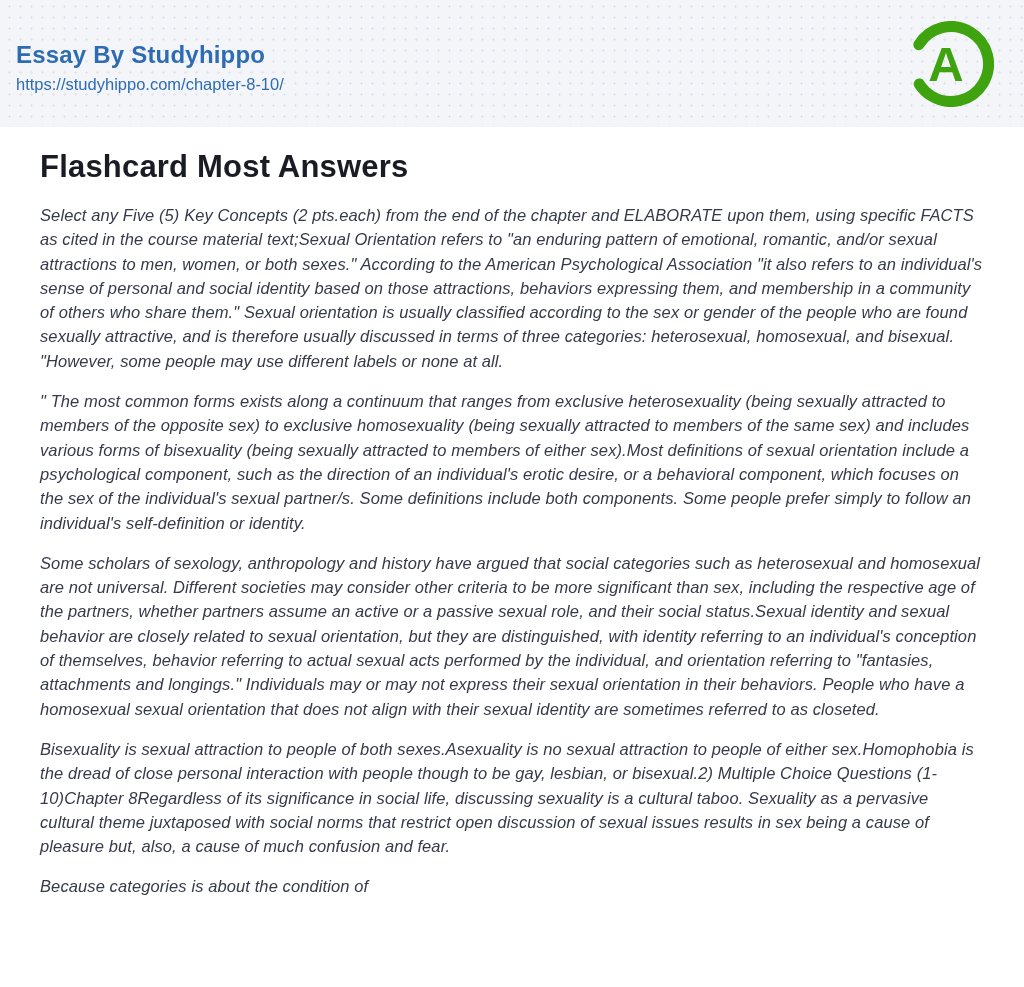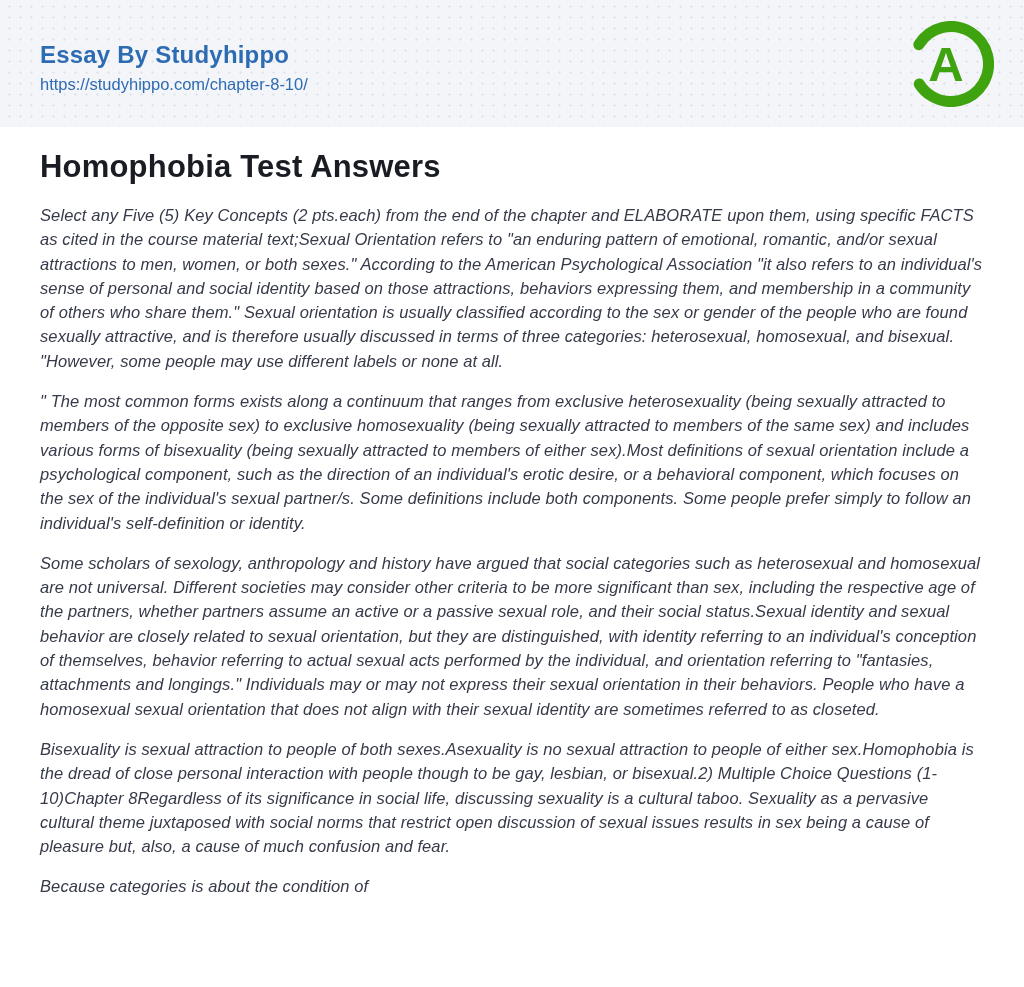--- a/index.html
+++ b/index.html
@@ -18,21 +18,21 @@
   .site-header {
     position: relative;
     width: 100%;
     height: 127px;
     background-color: #f4f5f9;
     background-image: radial-gradient(#e2e5ee 1.1px, transparent 1.1px);
     background-size: 11px 11px;
     background-position: 4px 34px;
   }
   .site-header-inner {
-    padding: 41px 0 0 40px;
+    padding: 41px 0 0 16px;
   }
   .site-title {
     font-size: 24px;
     font-weight: bold;
     color: #2d6cb3;
     letter-spacing: 0.2px;
   }
   .site-url {
     margin-top: 6px;
     font-size: 16.5px;
@@ -81,21 +81,21 @@
 
     <div class="logo">
       <svg width="86" height="86" viewBox="0 0 86 86">
         <circle cx="43" cy="43" r="37.5" fill="none" stroke="#3fa30f" stroke-width="11" stroke-linecap="round" stroke-dasharray="194 41.6" transform="rotate(-149 43 43)"></circle>
         <text x="38" y="60" text-anchor="middle" font-family="Liberation Sans, DejaVu Sans, sans-serif" font-size="49" font-weight="bold" fill="#3fa30f">A</text>
       </svg>
     </div>
   </div>
 
   <div class="content">
-    <h1 class="page-title">Homophobia Test Answers</h1>
+    <h1 class="page-title">Flashcard Most Answers</h1>
 
     <div class="essay">
       <p>Select any Five (5) Key Concepts (2 pts.each) from the end of the chapter and ELABORATE upon them, using specific FACTS as cited in the course material text;Sexual Orientation refers to "an enduring pattern of emotional, romantic, and/or sexual attractions to men, women, or both sexes." According to the American Psychological Association "it also refers to an individual's sense of personal and social identity based on those attractions, behaviors expressing them, and membership in a community of others who share them." Sexual orientation is usually classified according to the sex or gender of the people who are found sexually attractive, and is therefore usually discussed in terms of three categories: heterosexual, homosexual, and bisexual. "However, some people may use different labels or none at all.</p>
       <p>" The most common forms exists along a continuum that ranges from exclusive heterosexuality (being sexually attracted to members of the opposite sex) to exclusive homosexuality (being sexually attracted to members of the same sex) and includes various forms of bisexuality (being sexually attracted to members of either sex).Most definitions of sexual orientation include a psychological component, such as the direction of an individual's erotic desire, or a behavioral component, which focuses on the sex of the individual's sexual partner/s. Some definitions include both components. Some people prefer simply to follow an individual's self-definition or identity.</p>
       <p>Some scholars of sexology, anthropology and history have argued that social categories such as heterosexual and homosexual are not universal. Different societies may consider other criteria to be more significant than sex, including the respective age of the partners, whether partners assume an active or a passive sexual role, and their social status.Sexual identity and sexual behavior are closely related to sexual orientation, but they are distinguished, with identity referring to an individual's conception of themselves, behavior referring to actual sexual acts performed by the individual, and orientation referring to "fantasies, attachments and longings." Individuals may or may not express their sexual orientation in their behaviors. People who have a homosexual sexual orientation that does not align with their sexual identity are sometimes referred to as closeted.</p>
       <p>Bisexuality is sexual attraction to people of both sexes.Asexuality is no sexual attraction to people of either sex.Homophobia is the dread of close personal interaction with people though to be gay, lesbian, or bisexual.2) Multiple Choice Questions (1-10)Chapter 8Regardless of its significance in social life, discussing sexuality is a cultural taboo. Sexuality as a pervasive cultural theme juxtaposed with social norms that restrict open discussion of sexual issues results in sex being a cause of pleasure but, also, a cause of much confusion and fear.</p>
       <p>Because categories is about the condition of</p>
     </div>
   </div>
 

